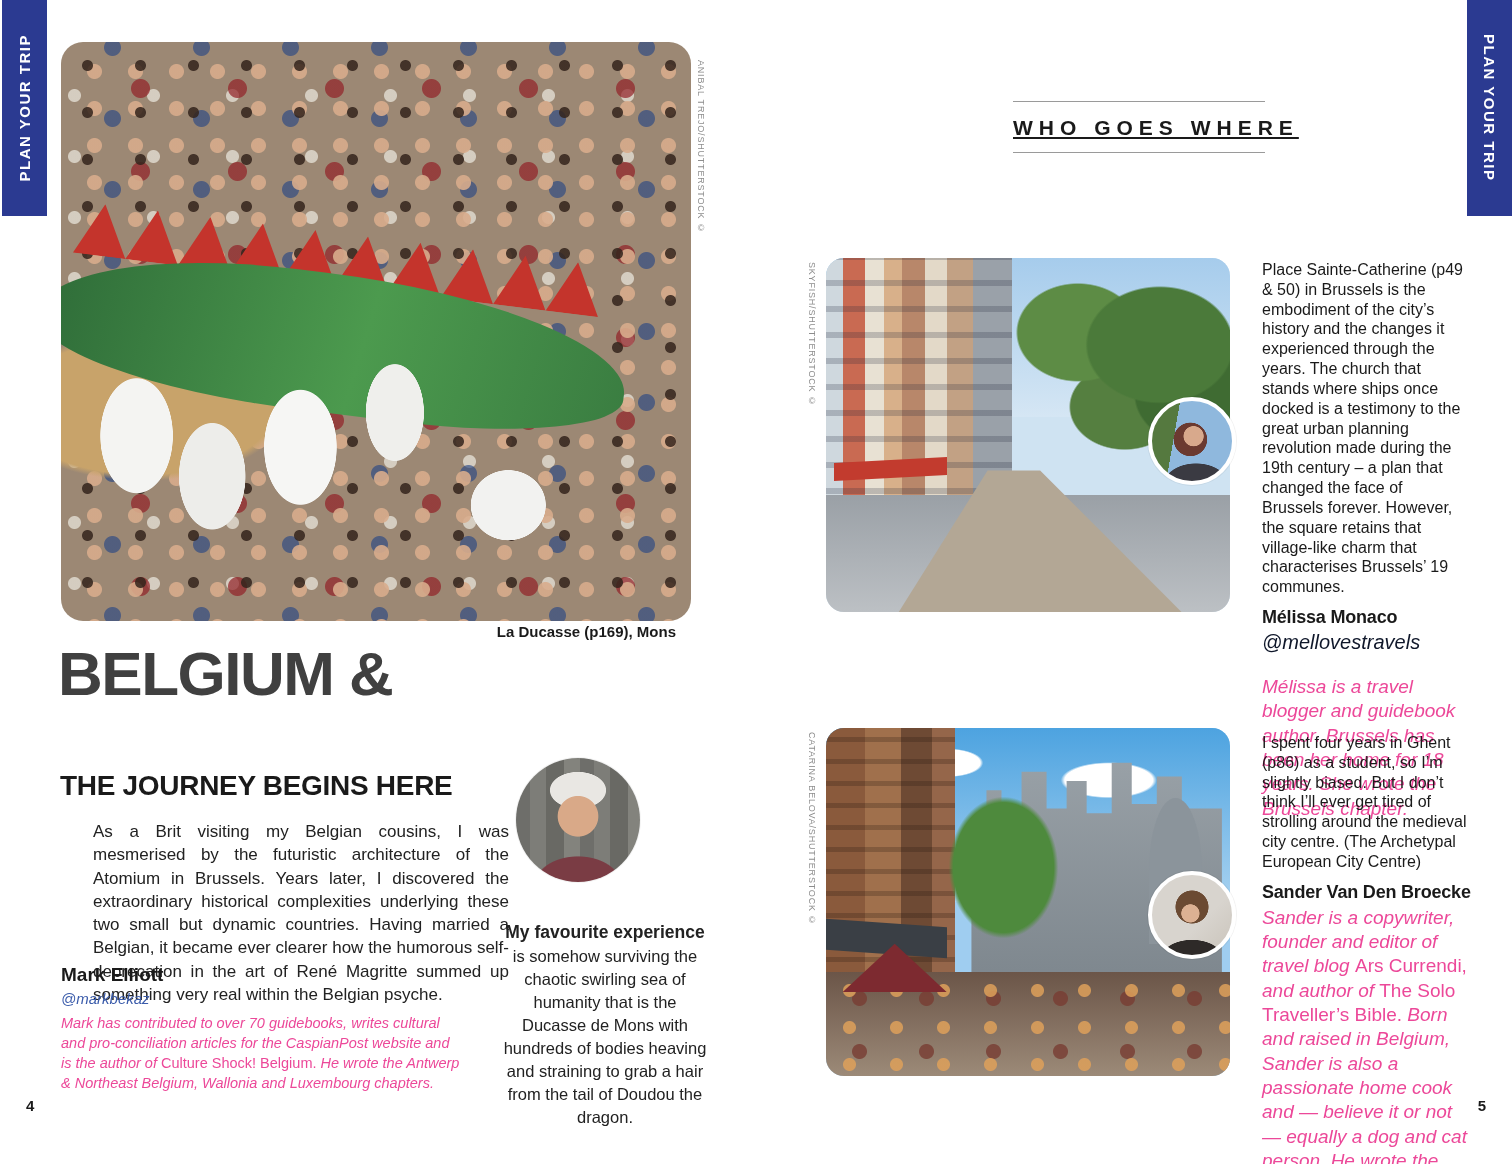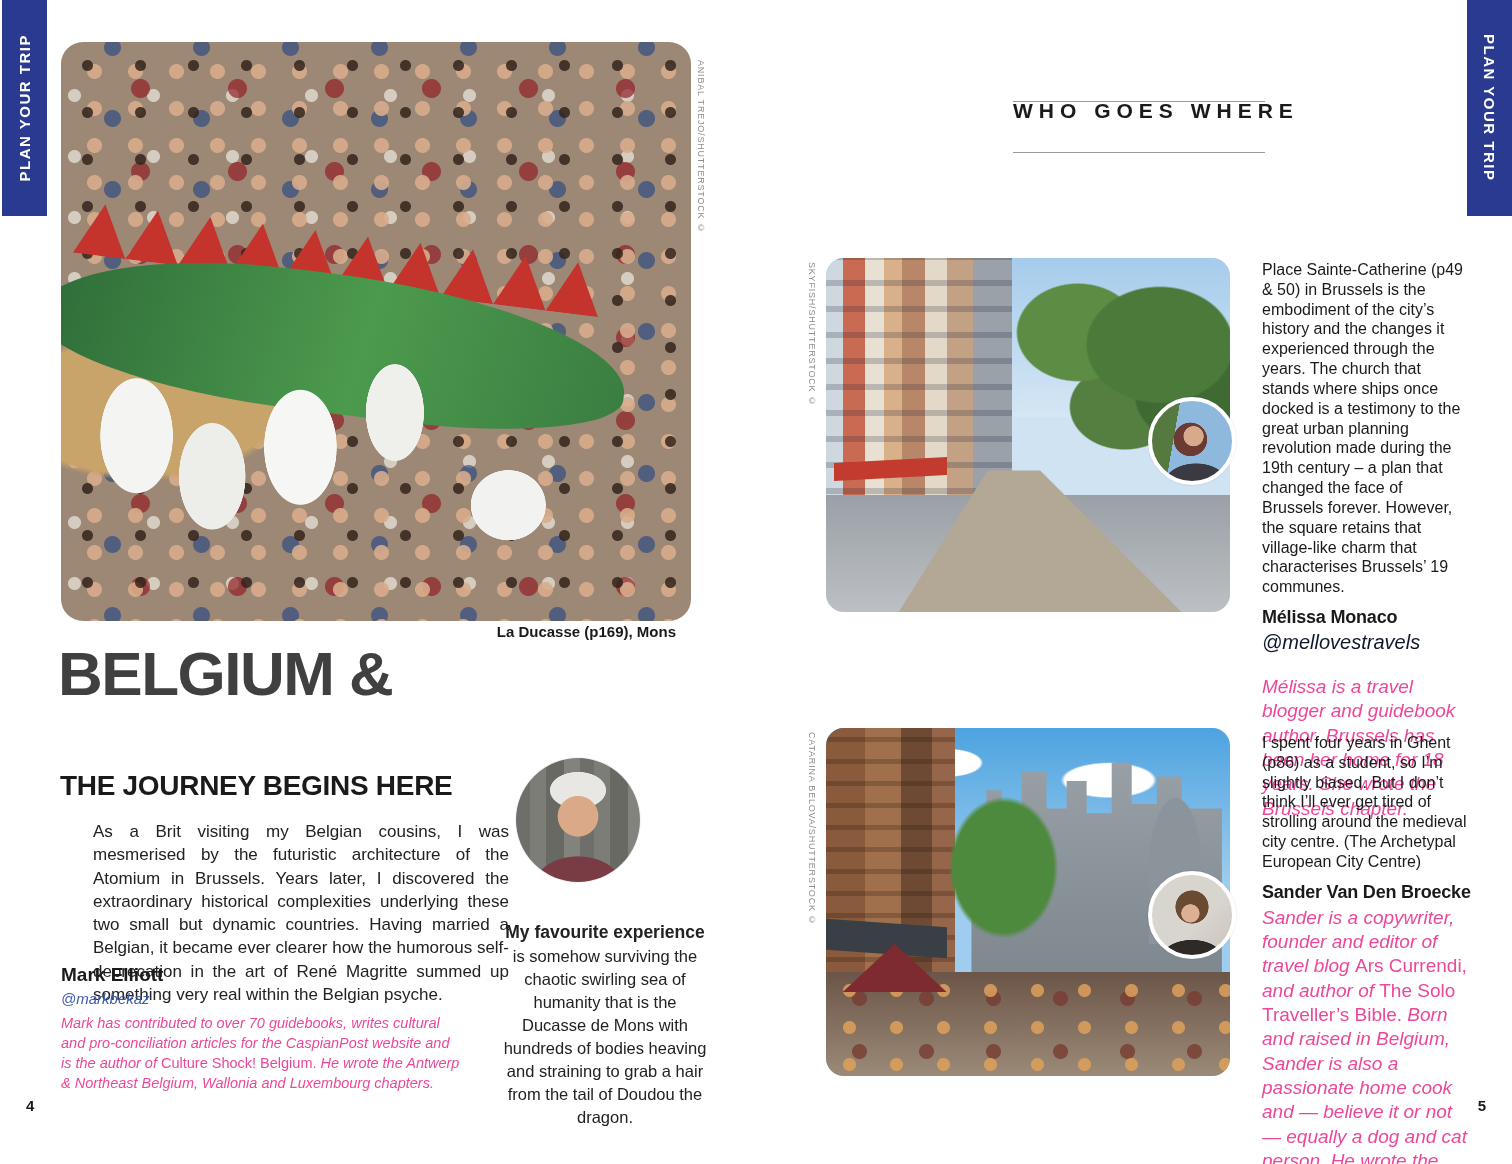--- a/index.html
+++ b/index.html
@@ -122,22 +122,22 @@
   #favourite{position:absolute;left:500px;top:920px;width:210px;text-align:center;
     font-size:16.5px;line-height:1.4;color:#222222;}
   #favourite b{font-size:17.5px;}
   .pagenum{position:absolute;font-size:15px;font-weight:600;}
   #pagenum-left{left:26px;top:1097px;}
   #pagenum-right{right:26px;top:1097px;}
   
   .rule{position:absolute;left:1013px;width:252px;height:1px;background:#9a9a9a;}
   #rule-top{top:101px;}
   #rule-bottom{top:152px;}
-  #who-header{position:absolute;left:1013px;top:99px;width:252px;text-align:right;
-    font-size:21px;font-weight:700;letter-spacing:6px;white-space:nowrap;}
+  #who-header{position:absolute;left:1013px;top:116px;width:252px;text-align:right;
+    font-size:21px;font-weight:700;letter-spacing:6px;white-space:nowrap;text-decoration:underline;}
   #right-intro{position:absolute;left:849px;top:161px;width:582px;text-align:center;
     font-size:20px;line-height:1.32;color:#111111;}
   .writer-col{position:absolute;left:1262px;width:205px;}
   #writer-col-1{top:260px;}
   #writer-col-2{top:733px;}
   .writer-col p.quote{margin:0 0 10px 0;font-size:16px;line-height:1.24;}
   .writer-name{font-size:18px;font-weight:700;letter-spacing:-.2px;margin:0 0 3px 0;white-space:nowrap;}
   .writer-handle{font-size:20px;font-style:italic;color:#0f172a;margin:0 0 21px 0;}
   .writer-bio{font-size:19px;line-height:1.28;color:#ec4899;margin:0;}
 </style>

